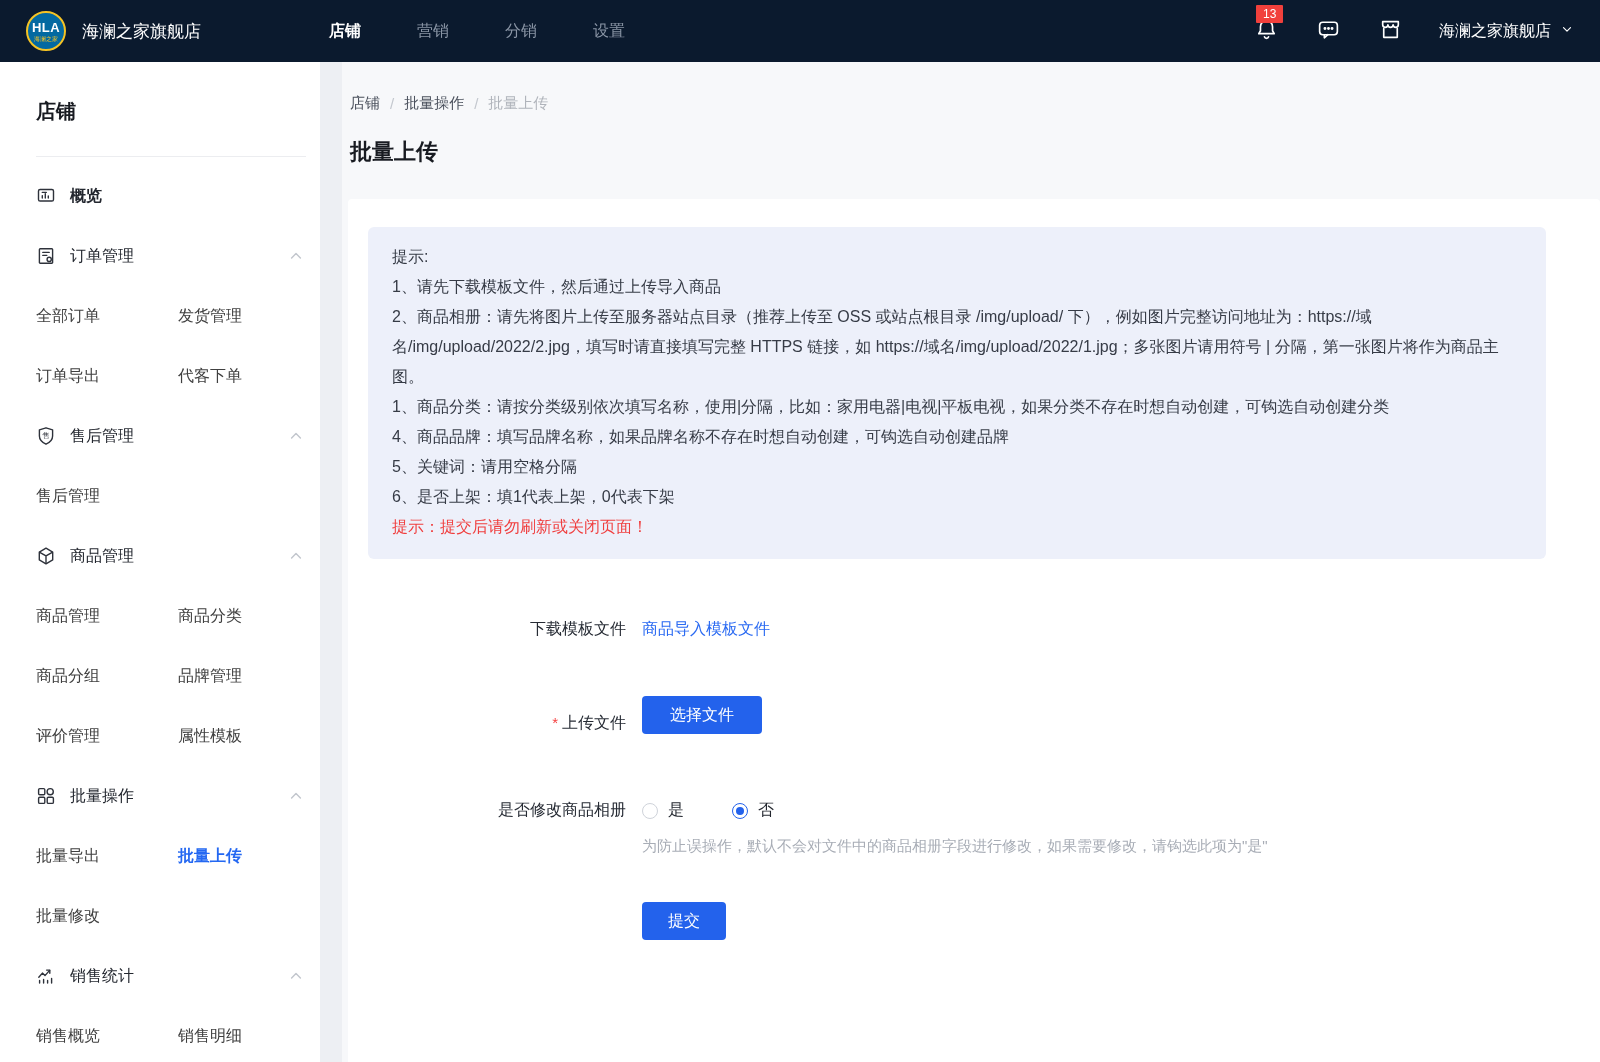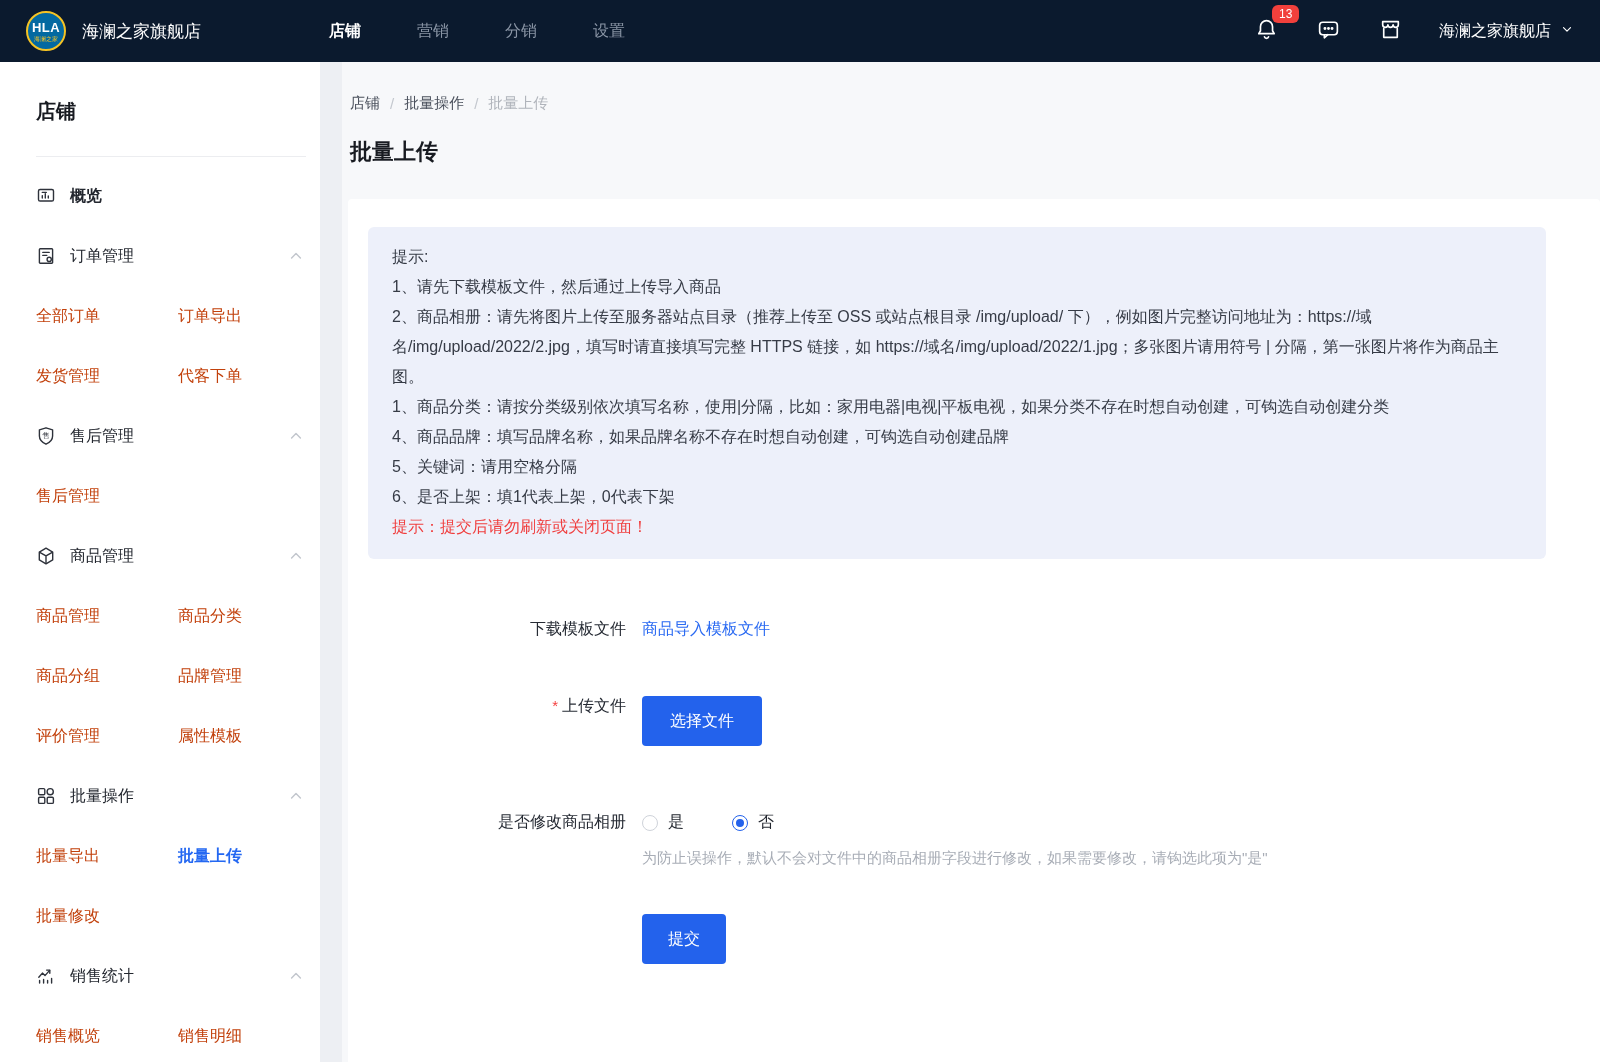--- a/index.html
+++ b/index.html
@@ -14,68 +14,68 @@
     justify-content:center; flex-shrink:0; }
   .logo-text { font-size:13px; font-weight:700; color:#fff; line-height:1; letter-spacing:.5px; }
   .logo-sub { font-size:6px; color:#f5c324; line-height:1; margin-top:2px; }
   .store-title { margin-left:16px; font-size:17px; color:#fff; white-space:nowrap; }
   .nav-items { display:flex; gap:56px; margin-left:128px; }
   .nav-item { font-size:16px; color:#8a95a5; cursor:pointer; white-space:nowrap; }
   .nav-item.active { color:#fff; font-weight:700; }
   .nav-right { margin-left:auto; display:flex; align-items:center; gap:36px; }
   .icon-wrap { position:relative; width:26px; height:26px; display:flex;
     align-items:center; justify-content:center; cursor:pointer; }
-  .badge { position:absolute; top:-13px; left:19px; background:#f1403c; color:#fff;
-    font-size:12px; line-height:1; border-radius:6px; padding:3px 7px; }
+  .badge { position:absolute; top:-13px; left:3px; background:#f1403c; color:#fff;
+    font-size:12px; line-height:1; border-radius:1px; padding:3px 7px; }
   .account { display:flex; align-items:center; gap:9px; font-size:16px; cursor:pointer;
     white-space:nowrap; }
 
   
   .layout { display:flex; height:1000px; }
   .sidebar { width:320px; background:#fff; flex-shrink:0; padding:36px 14px 0 36px; }
   .gap-strip { width:22px; background:#edeff3; flex-shrink:0; }
   .main { flex:1; background:#f7f8fa; overflow:hidden; }
 
   
   .sidebar-heading { font-size:20px; font-weight:600; color:#181b21; }
   .sidebar-divider { border-bottom:1px solid #ecedf0; margin-top:31px; }
   .menu-row { display:flex; align-items:center; height:60px; cursor:pointer; }
   .menu-row.top-item { margin-top:9px;font-weight:bold; }
   .menu-icon { width:20px; height:20px; margin-right:14px; display:inline-flex;
     align-items:center; justify-content:center; flex-shrink:0; }
   .menu-title { font-size:16px; color:#23272f; }
   .chevron { margin-left:auto; margin-right:2px; display:inline-flex; }
   .sub-grid { display:grid; grid-template-columns:142px 142px; grid-auto-rows:60px; }
-  .sub-item { display:flex; align-items:center; font-size:16px; color:#c2410c; cursor:pointer; }
+  .sub-item { display:flex; align-items:center; font-size:16px; color:#404040; cursor:pointer; }
   .sub-item.active { color:#2468f2; font-weight:700; }
 
   
   .breadcrumb { padding:32px 0 0 8px; font-size:15px; color:#4b515d; display:flex;
     gap:10px; align-items:center; }
   .breadcrumb .crumb { cursor:pointer; }
   .breadcrumb .sep { color:#c3c7ce; }
   .breadcrumb .current { color:#b0b4bb; cursor:default; }
   .page-title { margin:24px 0 0 8px; font-size:22px; font-weight:700; color:#181b21; }
   .card { margin:32px 0 0 6px; background:#fff; border-radius:4px;
     padding:28px 54px 60px 20px; min-height:866px; }
 
   .tips-box { background:#edf0fa; border-radius:6px; padding:15px 24px 17px 24px;
     font-size:16px; line-height:30px; color:#363b46; }
   .tips-line { white-space:pre-wrap; }
   .tips-warning { color:#f03e3e; }
 
-  .form-row { display:flex; align-items:flex-start; }
+  .form-row { display:flex; align-items:flex-end; }
   .form-label { width:258px; text-align:right; font-size:16px; color:#262b34;
     flex-shrink:0; margin-right:16px; white-space:nowrap; }
   .req { color:#f53f3f; margin-right:4px; font-size:15px; }
   .row-download { margin-top:60px; }
   .link { font-size:16px; color:#2a6af2; text-decoration:none; cursor:pointer; }
   .row-upload { margin-top:56px; }
   .btn-primary { background:#2362ec; color:#fff; font-size:16px; border:none;
-    border-radius:4px; height:50px; padding:0 28px; cursor:pointer;
+    border-radius:4px; height:38px; padding:0 28px; cursor:pointer;
     font-family:inherit; }
   .row-radio { margin-top:66px; }
   .radio-group { display:flex; align-items:center; gap:48px; }
   .radio { display:flex; align-items:center; gap:10px; font-size:16px; color:#23272f;
     cursor:pointer; }
   .radio-circle { width:16px; height:16px; border-radius:50%;
     border:1px solid #cfd3da; background:#fff; position:relative; }
   .radio-circle.checked { border:1.5px solid #2362ec; }
   .radio-circle.checked::after { content:""; position:absolute; left:50%; top:50%;
     width:8px; height:8px; border-radius:50%; background:#2362ec;
@@ -163,22 +163,22 @@
           </span>
           <span class="menu-title">订单管理</span>
           <span class="chevron">
             <svg width="16" height="16" viewBox="0 0 20 20" fill="none" stroke="#c2c6cd" stroke-width="1.8" stroke-linecap="round" stroke-linejoin="round">
               <path d="M4.5 12.5L10 7l5.5 5.5"></path>
             </svg>
           </span>
         </div>
         <div class="sub-grid">
           <div class="sub-item">全部订单</div>
+          <div class="sub-item">发货管理</div>
           <div class="sub-item">订单导出</div>
-          <div class="sub-item">发货管理</div>
           <div class="sub-item">代客下单</div>
         </div>
         <div class="menu-row">
           <span class="menu-icon">
             <svg width="20" height="20" viewBox="0 0 20 20" fill="none" stroke="#2e323b" stroke-width="1.4" stroke-linejoin="round">
               <path d="M10 1.8l6.6 2v6.1c0 3.8-2.7 6.4-6.6 8.3-3.9-1.9-6.6-4.5-6.6-8.3V3.8z"></path>
               <text x="10" y="12.4" font-size="7.5" text-anchor="middle" fill="#2e323b" stroke="none" font-family="Liberation Sans,sans-serif">售</text>
             </svg>
           </span>
           <span class="menu-title">售后管理</span>

